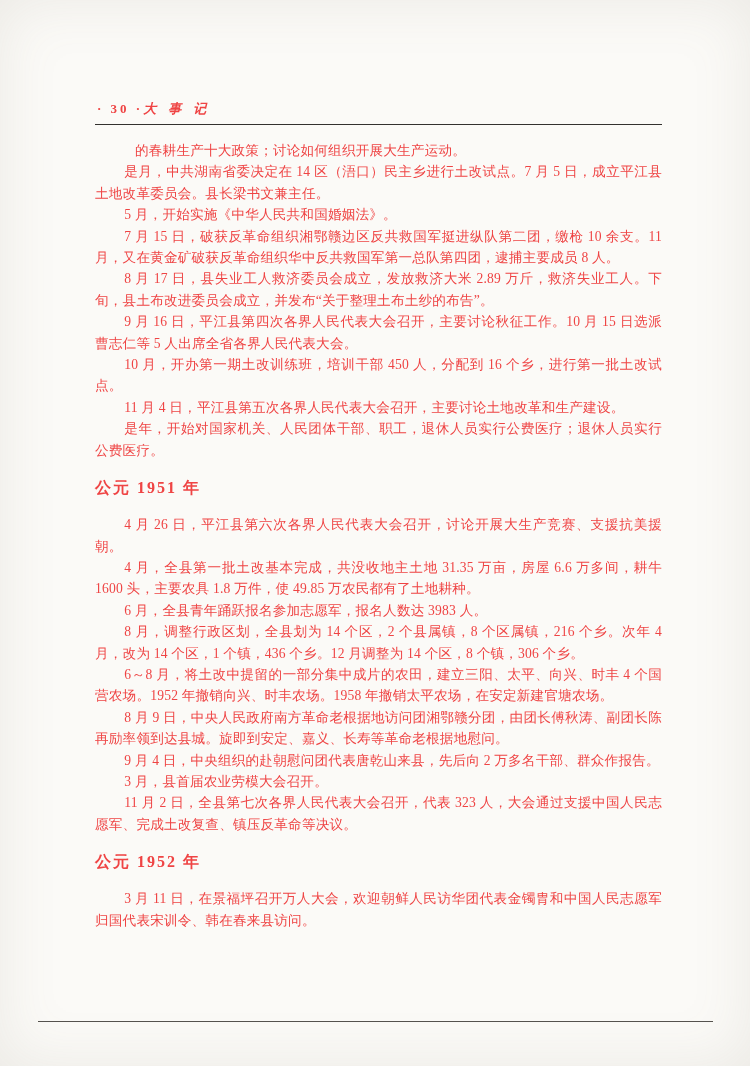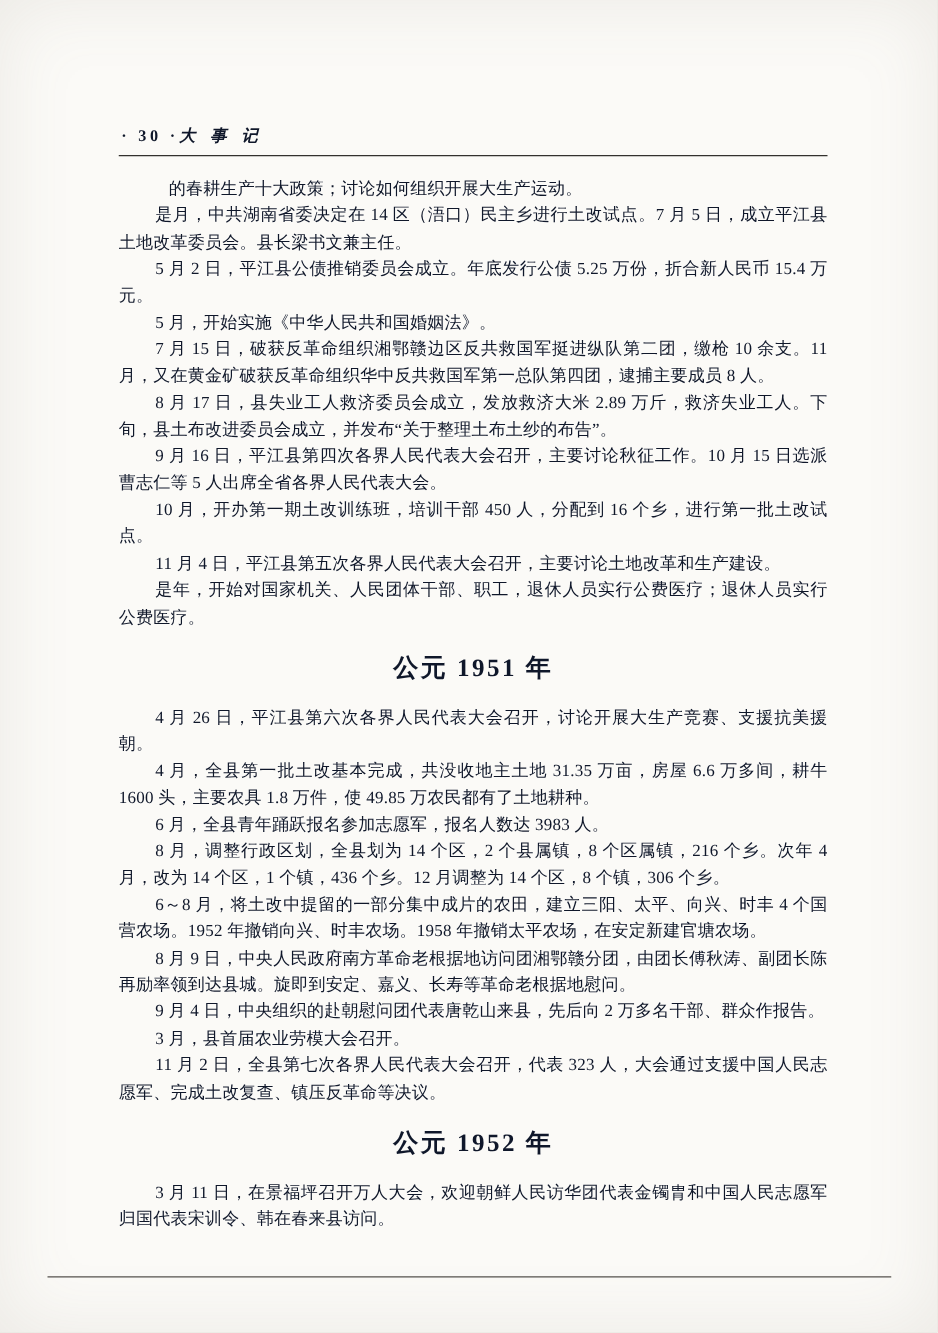--- a/index.html
+++ b/index.html
@@ -3,21 +3,21 @@
 <meta charset="utf-8">
 <style>
   html,body{margin:0;padding:0;background:#e9e7e2;}
   .page{
     position:relative;
     width:750px;height:1066px;
     margin:0 auto;
     background:#fbfaf7;
     box-shadow:inset 0 0 60px rgba(120,115,100,0.12);
     font-family:"Liberation Serif","DejaVu Serif",serif;
-    color:#0f172a;
+    color:#ef4444;
     overflow:hidden;
   }
   .content{
     position:absolute;
     left:95px;top:100px;width:567px;
   }
   .header-row{
     display:flex;align-items:baseline;
     font-size:13px;font-weight:bold;
     padding-left:2px;
@@ -31,22 +31,22 @@
   .para{
     margin:0;
     font-size:13.6px;
     line-height:21.4px;
     text-align:justify;
     text-indent:2.15em;
     letter-spacing:0.2px;
   }
   .para.noindent{text-indent:0;padding-left:40px;}
   .era-heading{
-    text-align:center;
-    font-size:20px;
+    text-align:left;
+    font-size:16px;
     font-weight:bold;
     letter-spacing:2px;
     margin:17px 0 15px 0;
   }
   .rule-bottom{
     position:absolute;
     left:38px;right:37px;top:1021px;
     border-top:1.2px solid #55524e;
   }
 </style>
@@ -58,21 +58,20 @@
 
     <div class="header-row">
       <span class="page-number">· 30 ·</span>
       <span class="running-title">大事记</span>
     </div>
     <div class="rule-top"></div>
 
     <p class="para noindent">的春耕生产十大政策；讨论如何组织开展大生产运动。</p>
 
     <p class="para">是月，中共湖南省委决定在 14 区（浯口）民主乡进行土改试点。7 月 5 日，成立平江县土地改革委员会。县长梁书文兼主任。</p>
-    <p class="para">5 月 2 日，平江县公债推销委员会成立。年底发行公债 5.25 万份，折合新人民币 15.4 万元。</p>
     <p class="para">5 月，开始实施《中华人民共和国婚姻法》。</p>
     <p class="para">7 月 15 日，破获反革命组织湘鄂赣边区反共救国军挺进纵队第二团，缴枪 10 余支。11 月，又在黄金矿破获反革命组织华中反共救国军第一总队第四团，逮捕主要成员 8 人。</p>
     <p class="para">8 月 17 日，县失业工人救济委员会成立，发放救济大米 2.89 万斤，救济失业工人。下旬，县土布改进委员会成立，并发布“关于整理土布土纱的布告”。</p>
     <p class="para">9 月 16 日，平江县第四次各界人民代表大会召开，主要讨论秋征工作。10 月 15 日选派曹志仁等 5 人出席全省各界人民代表大会。</p>
     <p class="para">10 月，开办第一期土改训练班，培训干部 450 人，分配到 16 个乡，进行第一批土改试点。</p>
     <p class="para">11 月 4 日，平江县第五次各界人民代表大会召开，主要讨论土地改革和生产建设。</p>
     <p class="para">是年，开始对国家机关、人民团体干部、职工，退休人员实行公费医疗；退休人员实行公费医疗。</p>
 
     <h2 class="era-heading">公元 1951 年</h2>
 

